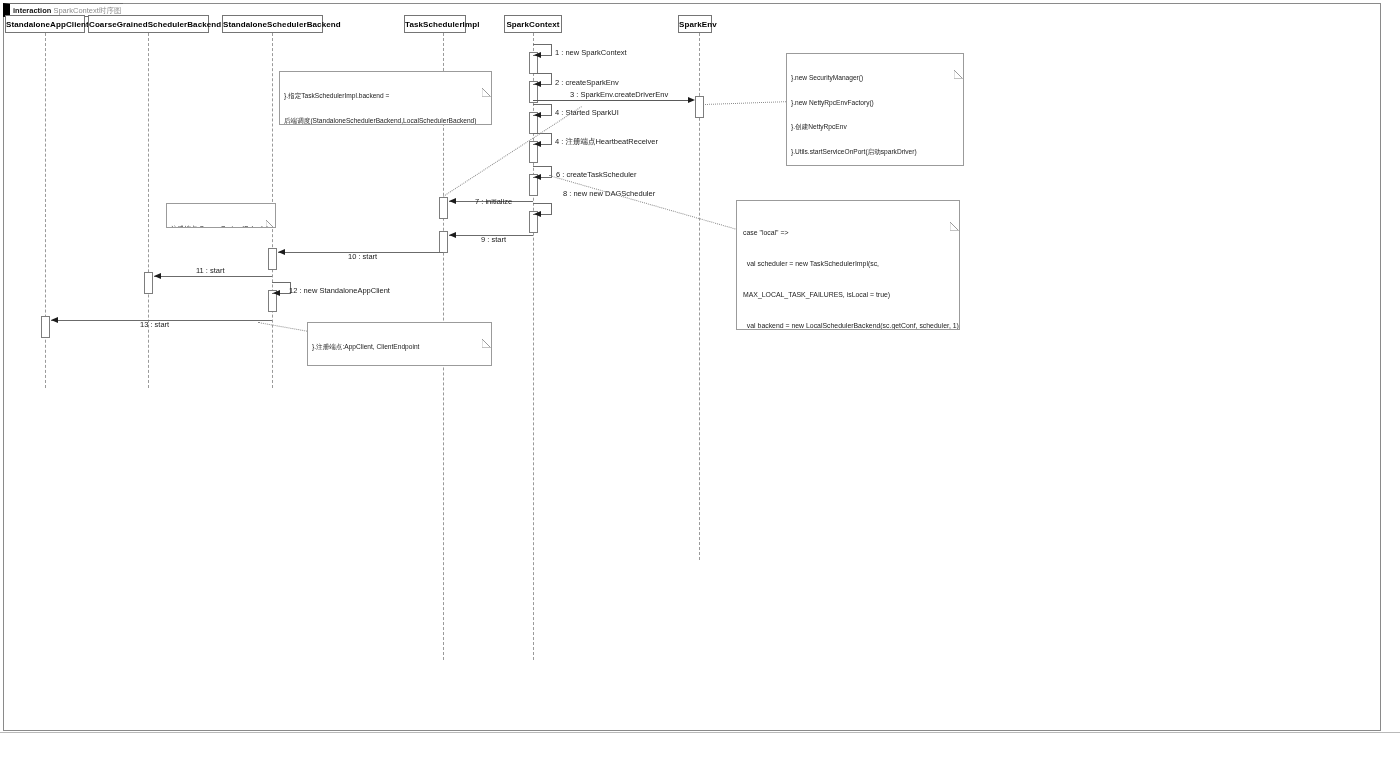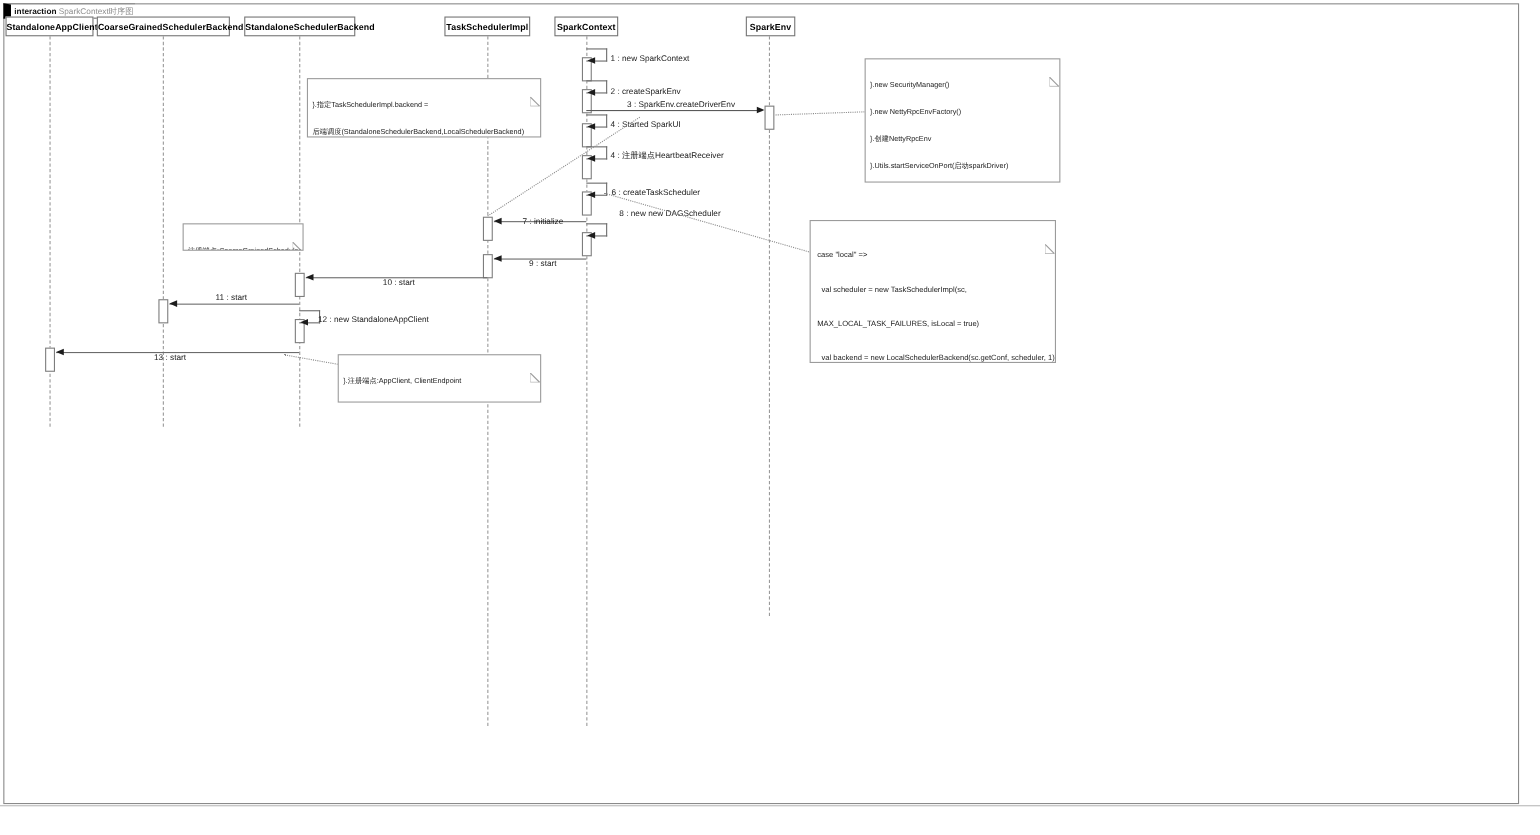--- a/index.html
+++ b/index.html
@@ -172,23 +172,23 @@
   <div id="frame-tab"><span class="kw">interaction</span> <span class="nm">SparkContext时序图</span></div>
   <div id="frame-tab-corner" style="left:104px;">
     <svg width="12" height="16" viewBox="0 0 12 16">
         <polyline points="0.5,15.5 11,15.5 11,0.5" fill="none" stroke="#6e6e6e" stroke-width="1"></polyline>
       </svg>
   </div>
 
   <div class="lifeline-head" style="left:5px; top:15px; width:80px;"><span>StandaloneAppClient</span></div>
   <div class="lifeline-head" style="left:88px; top:15px; width:121px;"><span>CoarseGrainedSchedulerBackend</span></div>
   <div class="lifeline-head" style="left:222px; top:15px; width:101px;"><span>StandaloneSchedulerBackend</span></div>
-  <div class="lifeline-head" style="left:404px; top:15px; width:78px;"><span>TaskSchedulerImpl</span></div>
+  <div class="lifeline-head" style="left:404px; top:15px; width:62px;"><span>TaskSchedulerImpl</span></div>
   <div class="lifeline-head" style="left:504px; top:15px; width:58px;"><span>SparkContext</span></div>
-  <div class="lifeline-head" style="left:678px; top:15px; width:45px;"><span>SparkEnv</span></div>
+  <div class="lifeline-head" style="left:678px; top:15px; width:34px;"><span>SparkEnv</span></div>
 
   <div class="lifeline-line" style="left:45px; top:33px; height:355px;"></div>
   <div class="lifeline-line" style="left:148px; top:33px; height:355px;"></div>
   <div class="lifeline-line" style="left:272px; top:33px; height:355px;"></div>
   <div class="lifeline-line" style="left:443px; top:33px; height:627px;"></div>
   <div class="lifeline-line" style="left:533px; top:33px; height:627px;"></div>
   <div class="lifeline-line" style="left:699px; top:33px; height:527px;"></div>
 
   <div class="activation" style="left:529px; top:52px; height:22px;"></div>
   <div class="activation" style="left:529px; top:81px; height:22px;"></div>

